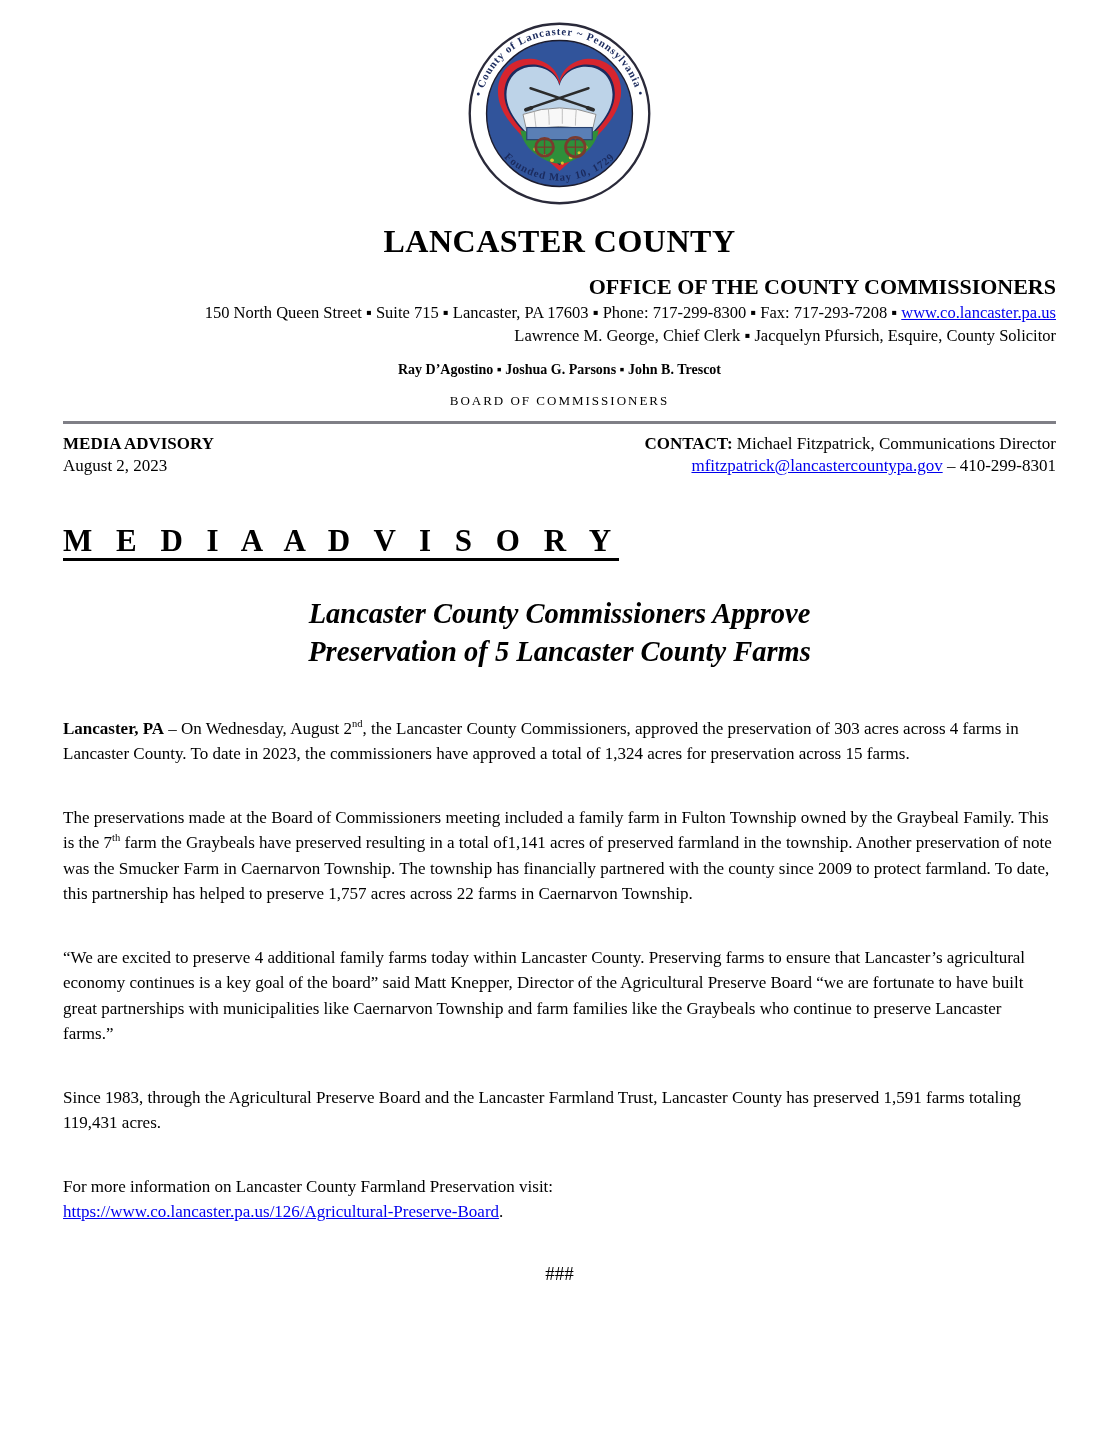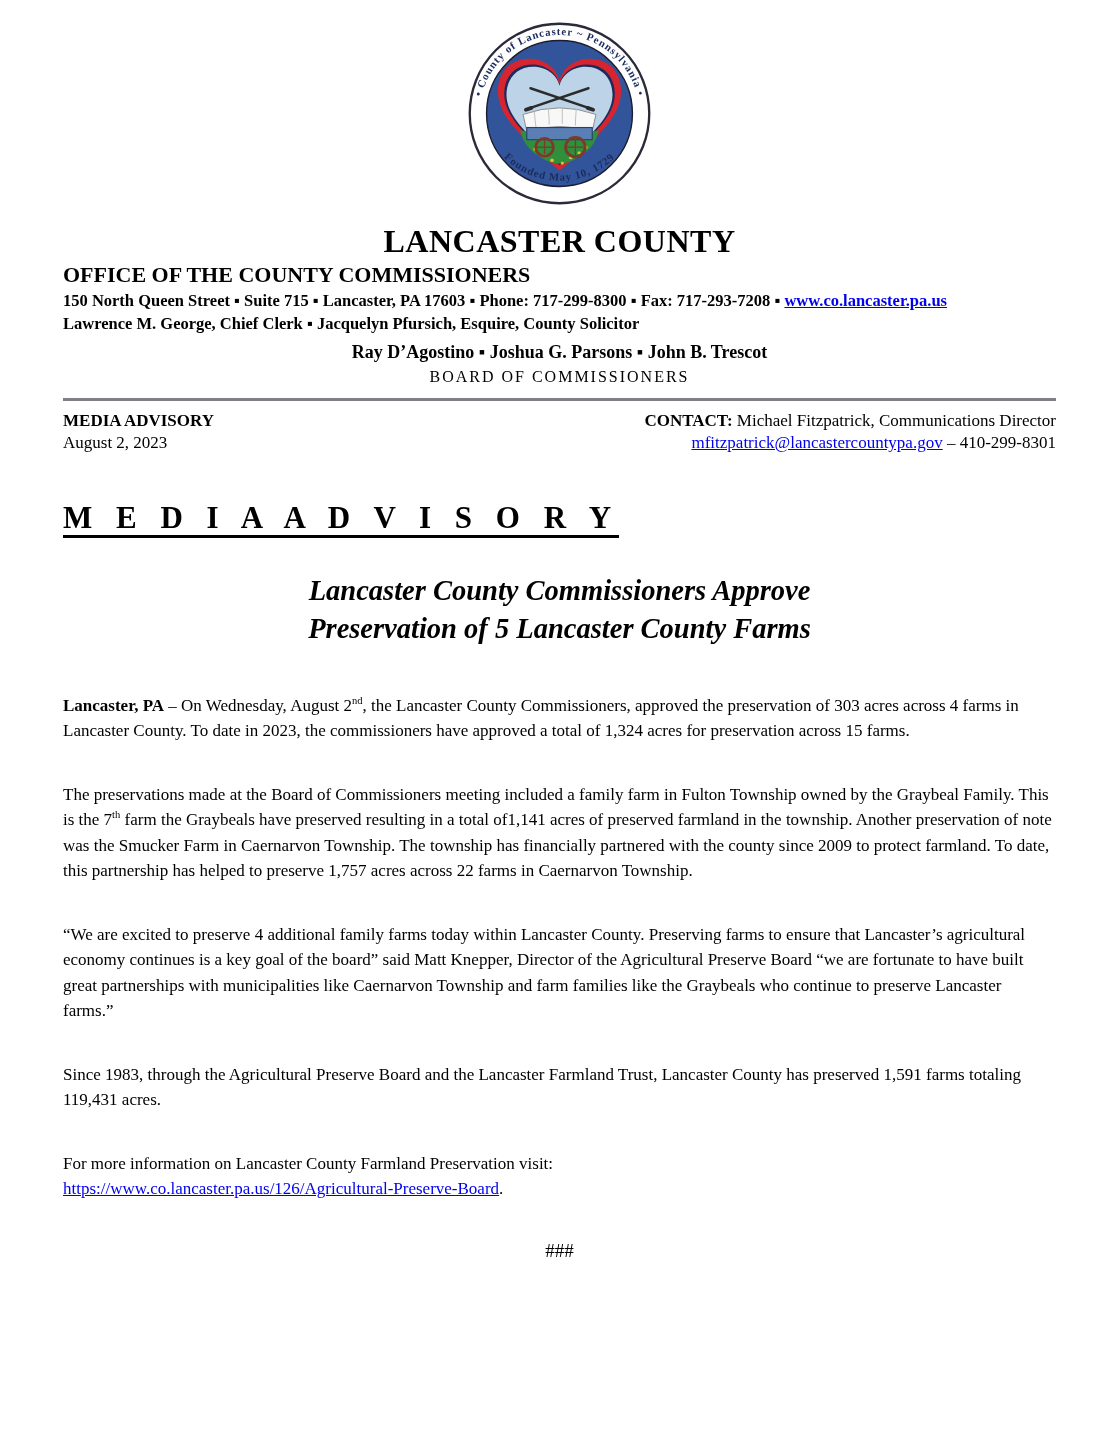--- a/index.html
+++ b/index.html
@@ -28,41 +28,40 @@
   .org-title {
     font-size: 32px;
     font-weight: bold;
     text-align: center;
     margin-top: 12px;
     letter-spacing: 0.5px;
   }
   .org-subtitle {
     font-size: 22px;
     font-weight: bold;
-    text-align: left;
-    margin-top: 2px;
+    text-align: right;
+    margin-top: 14px;
   }
   .h-line {
     font-size: 16.5px;
-    text-align: left;
+    text-align: right;
     margin-top: 3px;
     line-height: 20px;
-    font-weight: bold;
   }
   .commissioners {
-    font-size: 18px;
-    font-weight: bold;
-    text-align: center;
-    margin-top: 8px;
+    font-size: 14px;
+    font-weight: bold;
+    text-align: center;
+    margin-top: 16px;
   }
   .board-label {
-    font-size: 16px;
+    font-size: 13px;
     text-align: center;
     letter-spacing: 2px;
-    margin-top: 5px;
+    margin-top: 15px;
   }
   .rule {
     border: none;
     border-top: 3px solid #7f7f86;
     margin: 12px 0 0 0;
   }
 
   .adv-bar {
     display: flex;
     justify-content: space-between;

